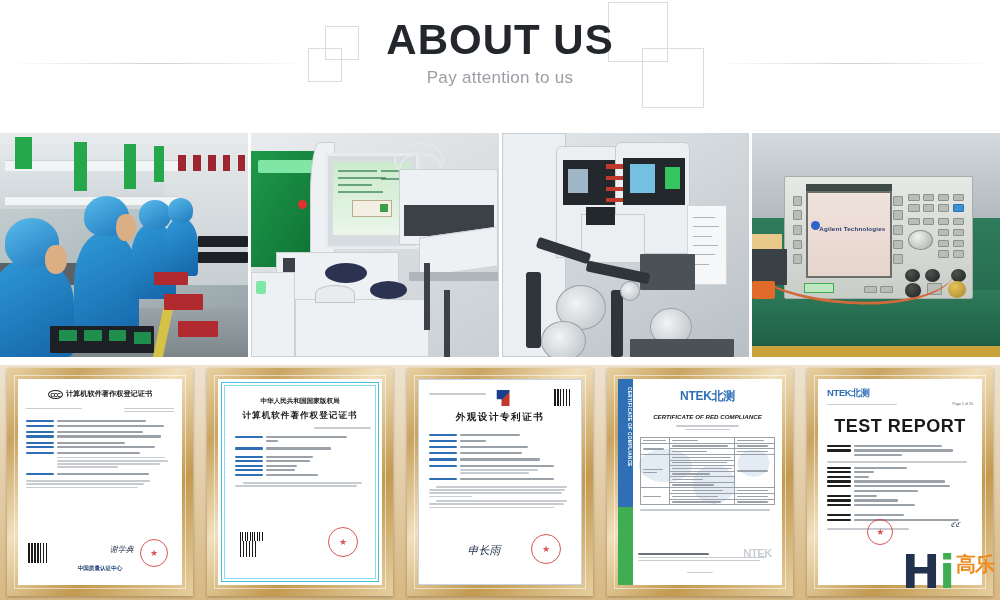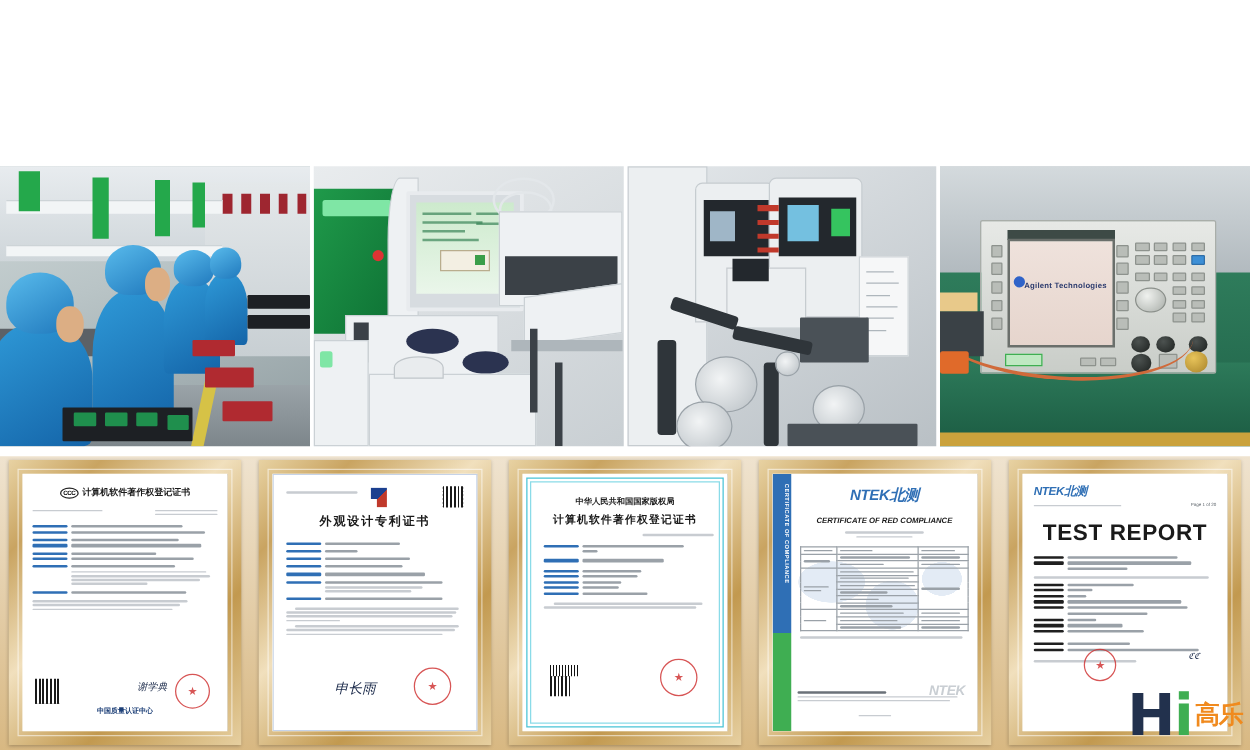--- a/index.html
+++ b/index.html
@@ -112,37 +112,53 @@
   .c1 .cccbadge { display:inline-block; width:15px; height:9px; border:1px solid #222; border-radius:50%; font-size:5px; text-align:center; line-height:8px; font-weight:700; letter-spacing:-.4px; }
   .c2 .orn { position:absolute; left:3px; top:3px; right:3px; bottom:3px; border:1.4px solid #49c3d6; }
   .c2 .orn:before { content:""; position:absolute; left:2px; top:2px; right:2px; bottom:2px; border:.8px solid #8adbe8; }
   .c3 .plogo { position:absolute; width:16px; height:16px; background:linear-gradient(135deg,#1b3f8f 55%,#c0392b 55%); clip-path:polygon(20% 0,100% 0,100% 100%,50% 100%,50% 58%,20% 58%); }
   .c4 .side { position:absolute; left:0; top:0; width:15px; height:100%; background:linear-gradient(#2f6fb5 0 62%,#3fae52 62% 100%); }
   .c4 .sidetxt { position:absolute; left:1px; top:8px; width:13px; color:#fff; font-size:4.6px; font-weight:700; letter-spacing:.4px; writing-mode:vertical-rl; text-orientation:mixed; }
   .c4 .map { position:absolute; left:15px; top:18%; right:2px; height:60%; opacity:.13;
        background:radial-gradient(ellipse 30% 22% at 22% 40%,#2f6fb5 60%,transparent 61%),
                   radial-gradient(ellipse 24% 26% at 55% 55%,#2f6fb5 60%,transparent 61%),
                   radial-gradient(ellipse 18% 18% at 82% 38%,#2f6fb5 60%,transparent 61%); }
-  .ntek { font-weight:700; letter-spacing:-.3px;font-style:italic; }
+  .ntek { font-weight:700; letter-spacing:-.3px; }
   .ntek .n { color:#2f6fb5; } .ntek .cn { color:#2f6fb5; }
   table.std { width:100%; border-collapse:collapse; }
   table.std td { border:.5px solid #9aa1a8; height:5.5px; padding:0; }
   table.std td div { height:1.4px; background:#9aa1a8; margin:1.6px 2px; border-radius:1px; }
 
   
-  .logo { position:absolute; right:6px; bottom:8px; display:flex; align-items:center; gap:2px; z-index:9; }
+  .logo { position:absolute; right:6px; bottom:8px; display:flex; align-items:flex-start; gap:2px; z-index:9; }
   .logo .lt { font-size:46px; font-weight:700; color:#22314d; line-height:.82; letter-spacing:-1px; font-family:"DejaVu Sans", sans-serif; }
   .logo .gi { color:#3fae52; }
   .logo .cn { font-size:20px; font-weight:700; color:#f08a1e; line-height:1; margin-bottom:3px; letter-spacing:-1px; }
 </style>
 </head>
 <body>
 
 <div class="page">
 
+  <div class="header">
+
+    <div class="sq" style="left:325px; top:26px; width:34px; height:34px;"></div>
+    <div class="sq" style="left:308px; top:48px; width:34px; height:34px;"></div>
+
+    <div class="sq" style="left:608px; top:2px; width:60px; height:60px;"></div>
+    <div class="sq" style="left:642px; top:48px; width:62px; height:60px;"></div>
+
+    <div class="divider" style="left:8px; top:63px; width:300px;"></div>
+    <div class="divider" style="left:715px; top:63px; width:280px;"></div>
+
+    <div class="title-wrap">
+      <div class="title">ABOUT US</div>
+      <div class="subtitle">Pay attention to us</div>
+    </div>
+  </div>
 
   <div class="photos">
 
     <div class="photo p1">
       <div class="ceil"></div>
       <div class="wall"></div>
       <div class="redstripe" style="left:72%; top:10%; width:3%; height:7%;"></div>
       <div class="redstripe" style="left:78%; top:10%; width:3%; height:7%;"></div>
       <div class="redstripe" style="left:84%; top:10%; width:3%; height:7%;"></div>
       <div class="redstripe" style="left:90%; top:10%; width:3%; height:7%;"></div>
@@ -372,20 +388,73 @@
             <div class="sig" style="left:56%; bottom:30px; font-size:8px;">谢学典</div>
             <div style="position:absolute; left:0; bottom:12px; width:100%; text-align:center; font-size:5.6px; color:#1c3f77; font-weight:700;">中国质量认证中心</div>
           </div>
         </div>
       </div>
     </div>
 
     <div class="certcell">
       <div class="frame">
         <div class="mat">
+          <div class="doc c2" style="padding:10px 11px;">
+            <div class="orn"></div>
+            <div class="ct-title" style="font-size:6.6px; margin-top:8px;">中华人民共和国国家版权局</div>
+            <div class="ct-title" style="font-size:8.6px; margin-top:4px; letter-spacing:1px;">计算机软件著作权登记证书</div>
+            <div class="ln s" style="width:40%; margin:5px 0 0 auto;"></div>
+            <div style="margin-top:7px; padding:0 6px;">
+              <div class="fieldrow">
+                  <span class="fieldlbl"></span>
+                  <span class="fieldval" style="width:62%;"></span>
+                </div>
+              <div class="fieldrow" style="margin-left:31px;">
+                  <span class="fieldval" style="width:12%;"></span>
+                </div>
+              <div class="fieldrow" style="margin-top:5px;">
+                  <span class="fieldlbl"></span>
+                  <span class="fieldval" style="width:50%;"></span>
+                </div>
+              <div class="fieldrow" style="margin-top:6px;">
+                  <span class="fieldlbl"></span>
+                  <span class="fieldval" style="width:36%;"></span>
+                </div>
+              <div class="fieldrow">
+                  <span class="fieldlbl"></span>
+                  <span class="fieldval" style="width:34%;"></span>
+                </div>
+              <div class="fieldrow">
+                  <span class="fieldlbl"></span>
+                  <span class="fieldval" style="width:24%;"></span>
+                </div>
+              <div class="fieldrow">
+                  <span class="fieldlbl"></span>
+                  <span class="fieldval" style="width:22%;"></span>
+                </div>
+              <div class="fieldrow">
+                  <span class="fieldlbl"></span>
+                  <span class="fieldval" style="width:40%;"></span>
+                </div>
+              <div style="margin-top:6px;">
+                <div class="ln s" style="width:92%; margin-left:6%;"></div>
+                <div class="ln s" style="width:94%;"></div>
+              </div>
+            </div>
+            <div class="barcode" style="left:22px; bottom:44px; width:24px; height:9px;"></div>
+            <div class="qr" style="left:22px; bottom:28px; width:16px; height:16px;"></div>
+            <div class="seal" style="right:24px; bottom:28px; width:30px; height:30px;"></div>
+          </div>
+        </div>
+      </div>
+    </div>
+
+    <div class="certcell">
+      <div class="frame">
+        <div class="mat">
           <div class="doc c3" style="padding:9px 10px; border:1px solid #c6d3e8;">
             <div class="ln s" style="width:40%; margin-top:4px;"></div>
             <div class="plogo" style="left:46%; top:10px;"></div>
             <div class="qr" style="right:10px; top:9px; width:17px; height:17px;"></div>
             <div class="ct-title" style="font-size:9.6px; margin-top:16px; letter-spacing:1.5px;">外观设计专利证书</div>
             <div style="margin-top:10px;">
               <div class="fieldrow">
                   <span class="fieldlbl"></span>
                   <span class="fieldval" style="width:42%;"></span>
                 </div>
@@ -422,73 +491,20 @@
                 <div class="ln s" style="width:96%;"></div>
                 <div class="ln s" style="width:94%;"></div>
                 <div class="ln s" style="width:30%;"></div>
                 <div class="ln s" style="width:92%; margin-left:5%; margin-top:3px;"></div>
                 <div class="ln s" style="width:95%;"></div>
                 <div class="ln s" style="width:88%;"></div>
               </div>
             </div>
             <div class="sig" style="left:30%; bottom:26px; font-size:11px;">申长雨</div>
             <div class="seal" style="right:20px; bottom:20px; width:30px; height:30px;"></div>
-          </div>
-        </div>
-      </div>
-    </div>
-
-    <div class="certcell">
-      <div class="frame">
-        <div class="mat">
-          <div class="doc c2" style="padding:10px 11px;">
-            <div class="orn"></div>
-            <div class="ct-title" style="font-size:6.6px; margin-top:8px;">中华人民共和国国家版权局</div>
-            <div class="ct-title" style="font-size:8.6px; margin-top:4px; letter-spacing:1px;">计算机软件著作权登记证书</div>
-            <div class="ln s" style="width:40%; margin:5px 0 0 auto;"></div>
-            <div style="margin-top:7px; padding:0 6px;">
-              <div class="fieldrow">
-                  <span class="fieldlbl"></span>
-                  <span class="fieldval" style="width:62%;"></span>
-                </div>
-              <div class="fieldrow" style="margin-left:31px;">
-                  <span class="fieldval" style="width:12%;"></span>
-                </div>
-              <div class="fieldrow" style="margin-top:5px;">
-                  <span class="fieldlbl"></span>
-                  <span class="fieldval" style="width:50%;"></span>
-                </div>
-              <div class="fieldrow" style="margin-top:6px;">
-                  <span class="fieldlbl"></span>
-                  <span class="fieldval" style="width:36%;"></span>
-                </div>
-              <div class="fieldrow">
-                  <span class="fieldlbl"></span>
-                  <span class="fieldval" style="width:34%;"></span>
-                </div>
-              <div class="fieldrow">
-                  <span class="fieldlbl"></span>
-                  <span class="fieldval" style="width:24%;"></span>
-                </div>
-              <div class="fieldrow">
-                  <span class="fieldlbl"></span>
-                  <span class="fieldval" style="width:22%;"></span>
-                </div>
-              <div class="fieldrow">
-                  <span class="fieldlbl"></span>
-                  <span class="fieldval" style="width:40%;"></span>
-                </div>
-              <div style="margin-top:6px;">
-                <div class="ln s" style="width:92%; margin-left:6%;"></div>
-                <div class="ln s" style="width:94%;"></div>
-              </div>
-            </div>
-            <div class="barcode" style="left:22px; bottom:44px; width:24px; height:9px;"></div>
-            <div class="qr" style="left:22px; bottom:28px; width:16px; height:16px;"></div>
-            <div class="seal" style="right:24px; bottom:28px; width:30px; height:30px;"></div>
           </div>
         </div>
       </div>
     </div>
 
     <div class="certcell">
       <div class="frame">
         <div class="mat">
           <div class="doc c4" style="padding:0;">
             <div class="side"></div>

